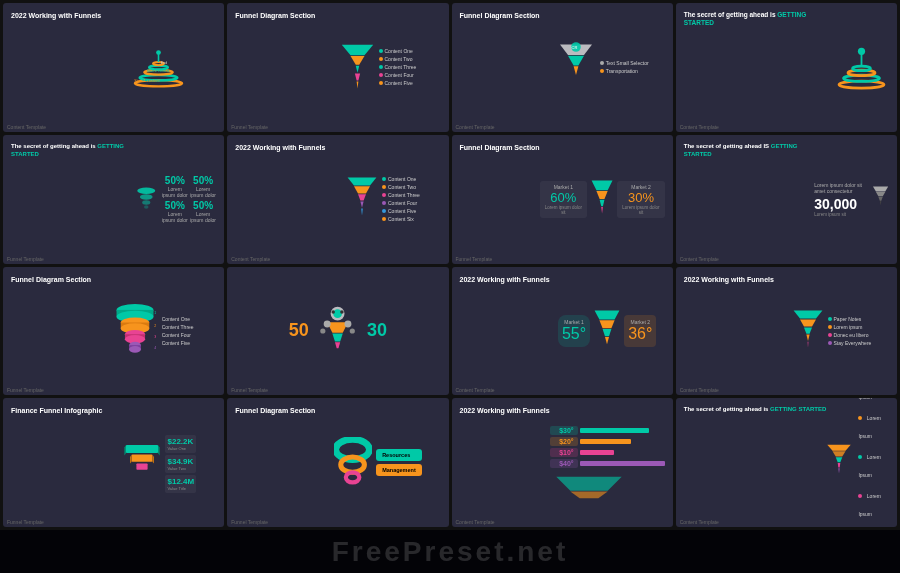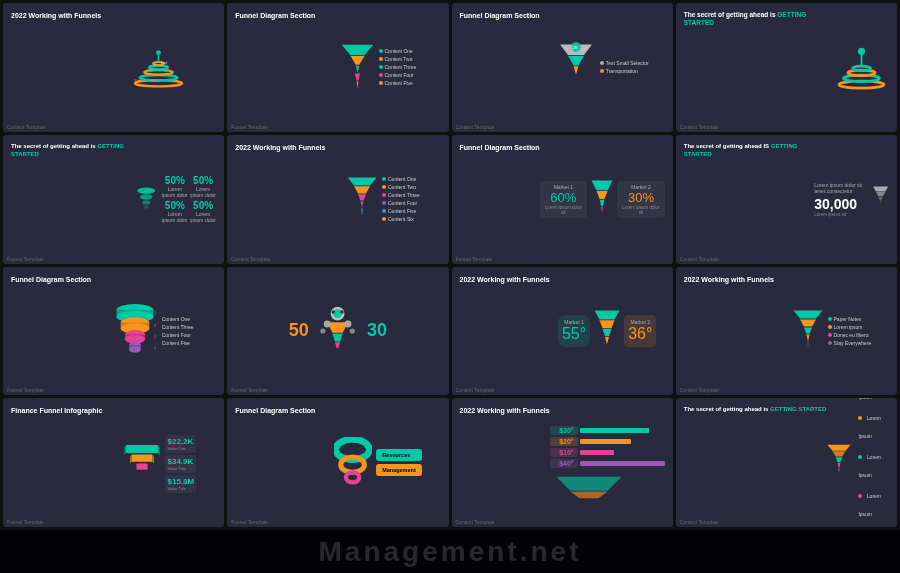--- a/index.html
+++ b/index.html
@@ -513,21 +513,21 @@
         <div>
           <div class="finance-box">
               <div class="finance-num">$22.2K</div>
               <div style="font-size:4px;color:#888;">Value One</div>
             </div>
           <div class="finance-box">
               <div class="finance-num">$34.9K</div>
               <div style="font-size:4px;color:#888;">Value Two</div>
             </div>
           <div class="finance-box">
-              <div class="finance-num">$15.8M</div>
+              <div class="finance-num">$12.4M</div>
               <div style="font-size:4px;color:#888;">Value Title</div>
             </div>
         </div>
       </div>
     </div>
     <div class="slide-label">Funnel Template</div>
   </div>
 
   <div class="slide">
     <div class="slide-title">Funnel Diagram Section</div>
@@ -596,14 +596,14 @@
           <div><div class="dot" style="background:#9b59b6;display:inline-block;"></div> <span class="line-text">Lorem Ipsum</span></div>
         </div>
       </div>
     </div>
     <div class="slide-label">Content Template</div>
   </div>
 
 </div>
 
 <div class="bottom-bar">
-  <span class="watermark-main">Management.net</span>
+  <span class="watermark-main">FreePreset.net</span>
 </div>
 
 </body></html>

